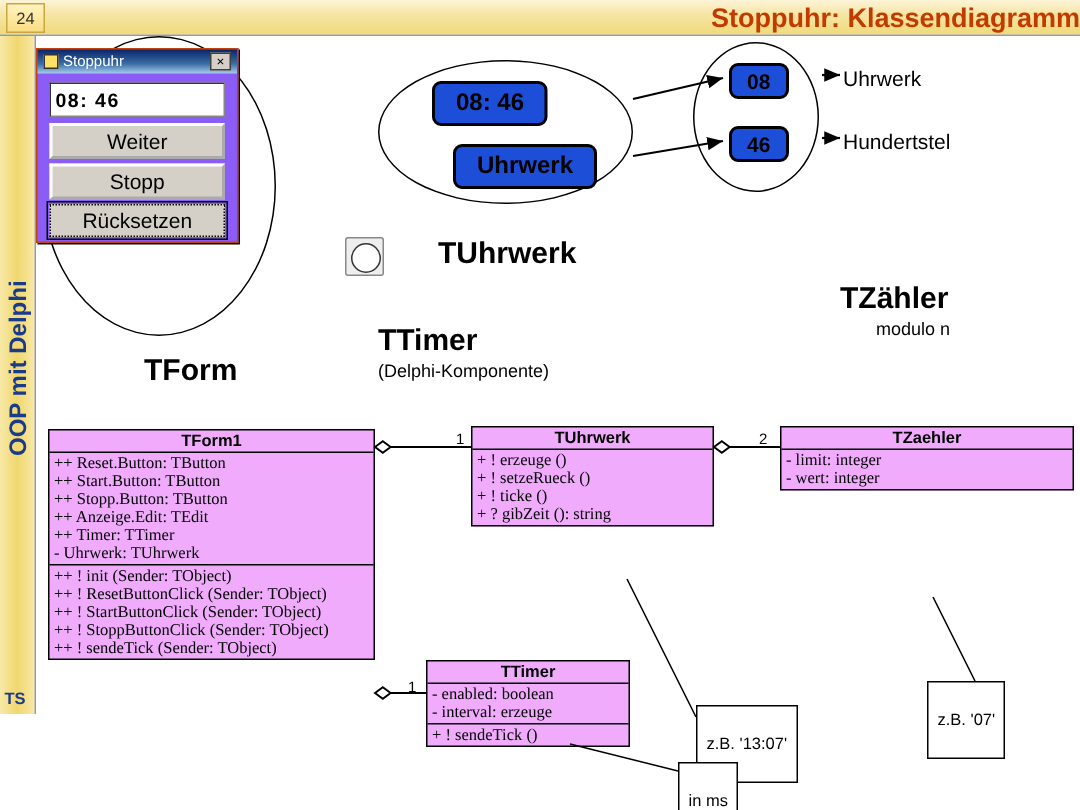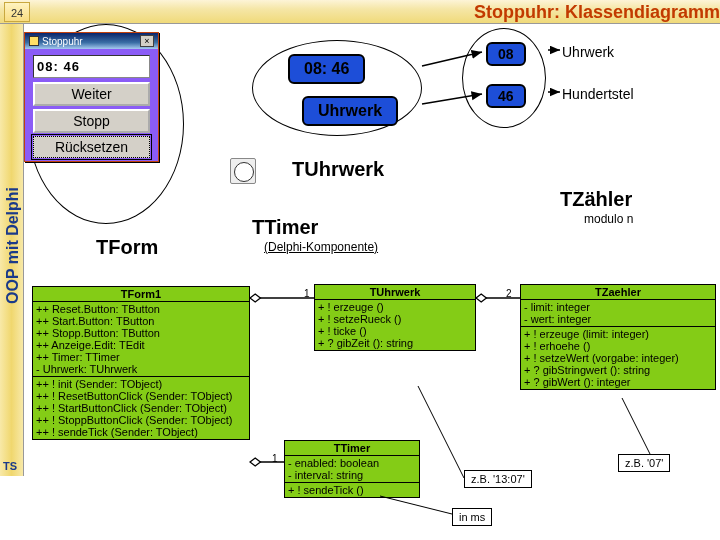--- a/index.html
+++ b/index.html
@@ -20,25 +20,25 @@
   .winbtn { margin: 3px 8px; background: #d4d0c8; border: 2px outset #fff; padding: 2px; font-size: 14px; text-align: center; }
   .winbtn.focus { border: 1px dotted #000; outline: 1px solid #000; outline-offset: 1px; }
   
   .rbox { position: absolute; background: #1d4ed8; border: 2px solid #000; border-radius: 6px; text-align: left; font-size: 16px; font-weight: bold; padding: 4px 14px; }
   .ell { position: absolute; border: 1px solid #000; border-radius: 50%; background: transparent; }
   .small { font-size: 14px; font-weight: bold; }
   .lbl { position: absolute; font-size: 14px; }
   .lbl.big { font-size: 20px; font-weight: bold; }
   .cap { position: absolute; font-size: 12px; }
   
-  .uml { position: absolute; background: #84cc16; border: 1.5px solid #000; font-size: 11px; }
+  .uml { position: absolute; background: #f0abfc; border: 1.5px solid #000; font-size: 11px; }
   .uml .hd { border-bottom: 1.5px solid #000; text-align: center; font-weight: bold; padding: 1px 2px; }
-  .uml .sec { border-bottom: 1.5px solid #000; padding: 1px 3px; white-space: pre; }
+  .uml .sec { border-bottom: 1.5px solid #000; padding: 1px 3px; white-space: pre; font-family: Liberation Serif, serif; }
   .uml .sec:last-child { border-bottom: none; }
-  .note { position: absolute; border: 1px solid #000; background: #fff; padding: 2px 6px; font-size: 11px; }
+  .note { position: absolute; border: 1px solid #000; background: #fff; padding: 19px 6px; font-size: 11px; }
   .assocnum { position: absolute; font-size: 10px; }
   svg.arrows { position: absolute; left: 0; top: 0; pointer-events: none; }
   .clockicon { position:absolute; width:26px; height:26px; border:1px solid #888; background:#eee; border-radius:2px; }
   .clockicon::after { content:""; position:absolute; left:3px; top:3px; width:18px; height:18px; border:1px solid #333; border-radius:50%; background:#fff; }
 </style>
 </head>
 <body>
 
 <div class="slide">
   <div class="topbar"></div>
@@ -70,21 +70,21 @@
 
   <div class="ell" style="left:462px; top:28px; width:84px; height:100px;"></div>
   <div class="rbox small" style="left:486px; top:42px; padding:2px 10px;">08</div>
   <div class="rbox small" style="left:486px; top:84px; padding:2px 10px;">46</div>
   <span class="lbl" style="left:562px; top:44px;">Uhrwerk</span>
   <span class="lbl" style="left:562px; top:86px;">Hundertstel</span>
 
   <div class="clockicon" style="left:230px; top:158px;"></div>
   <span class="lbl big" style="left:292px; top:158px;">TUhrwerk</span>
   <span class="lbl big" style="left:252px; top:216px;">TTimer</span>
-  <span class="cap" style="left:264px; top:240px;text-decoration:underline;">(Delphi-Komponente)</span>
+  <span class="cap" style="left:252px; top:240px;">(Delphi-Komponente)</span>
   <span class="lbl big" style="left:96px; top:236px;">TForm</span>
   <span class="lbl big" style="left:560px; top:188px;">TZähler</span>
   <span class="cap" style="left:584px; top:212px;">modulo n</span>
 
   <div class="uml" style="left:32px; top:286px; width:218px;">
     <div class="hd">TForm1</div>
     <div class="sec">++ Reset.Button: TButton
 ++ Start.Button: TButton
 ++ Stopp.Button: TButton
 ++ Anzeige.Edit: TEdit
@@ -101,33 +101,28 @@
     <div class="hd">TUhrwerk</div>
     <div class="sec">+ ! erzeuge ()
 + ! setzeRueck ()
 + ! ticke ()
 + ? gibZeit (): string</div>
   </div>
 
   <div class="uml" style="left:284px; top:440px; width:136px;">
     <div class="hd">TTimer</div>
     <div class="sec">- enabled: boolean
-- interval: string</div>
+- interval: erzeuge</div>
     <div class="sec">+ ! sendeTick ()</div>
   </div>
 
   <div class="uml" style="left:520px; top:284px; width:196px;">
     <div class="hd">TZaehler</div>
     <div class="sec">- limit: integer
 - wert: integer</div>
-    <div class="sec">+ ! erzeuge (limit: integer)
-+ ! erhoehe ()
-+ ! setzeWert (vorgabe: integer)
-+ ? gibStringwert (): string
-+ ? gibWert (): integer</div>
   </div>
 
   <span class="assocnum" style="left:304px; top:288px;">1</span>
   <span class="assocnum" style="left:506px; top:288px;">2</span>
   <span class="assocnum" style="left:272px; top:453px;">1</span>
 
   <div class="note" style="left:464px; top:470px;">z.B. '13:07'</div>
   <div class="note" style="left:618px; top:454px;">z.B. '07'</div>
   <div class="note" style="left:452px; top:508px;">in ms</div>
 

